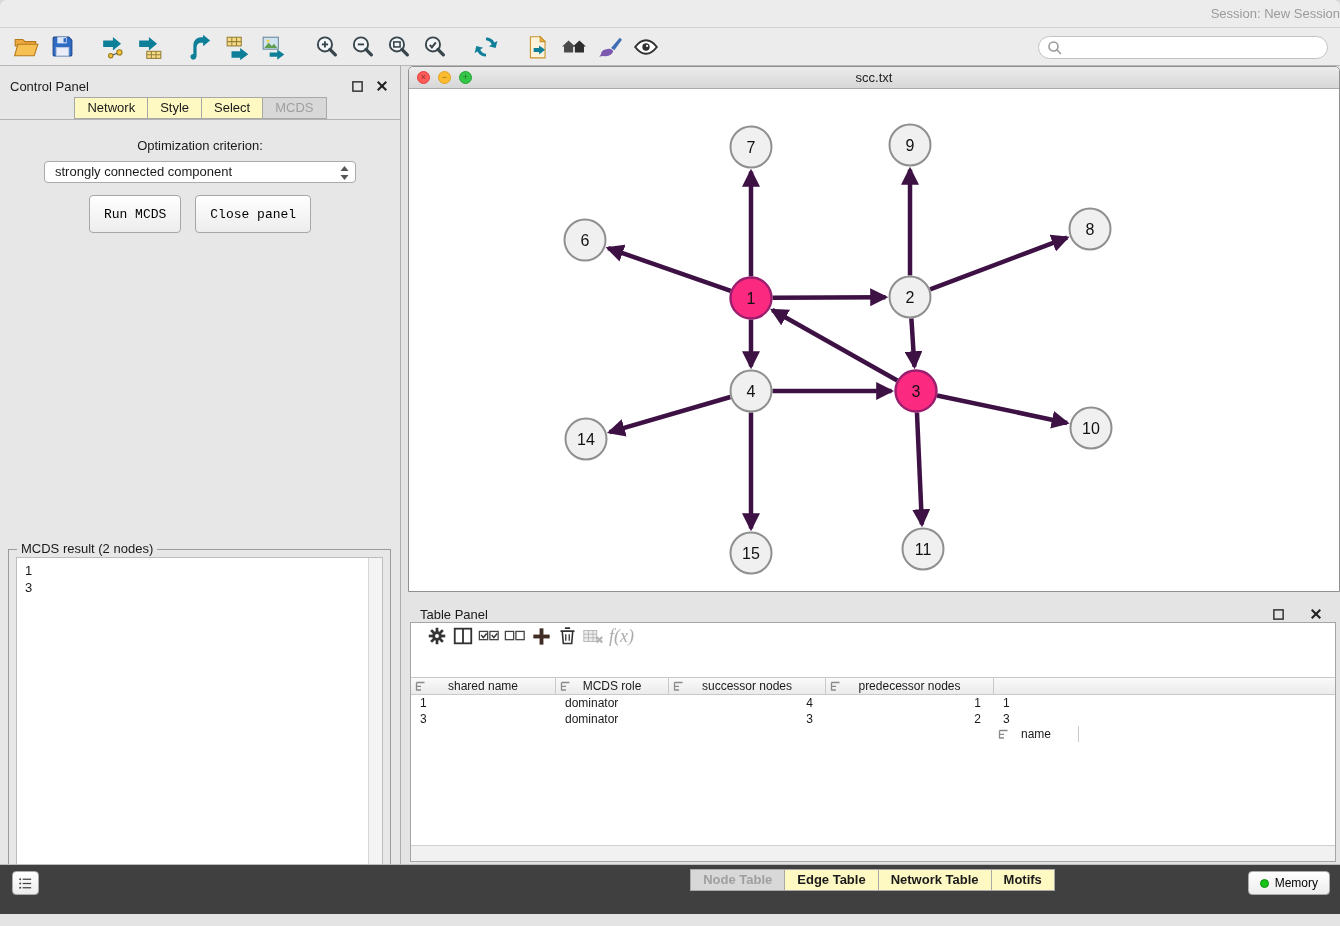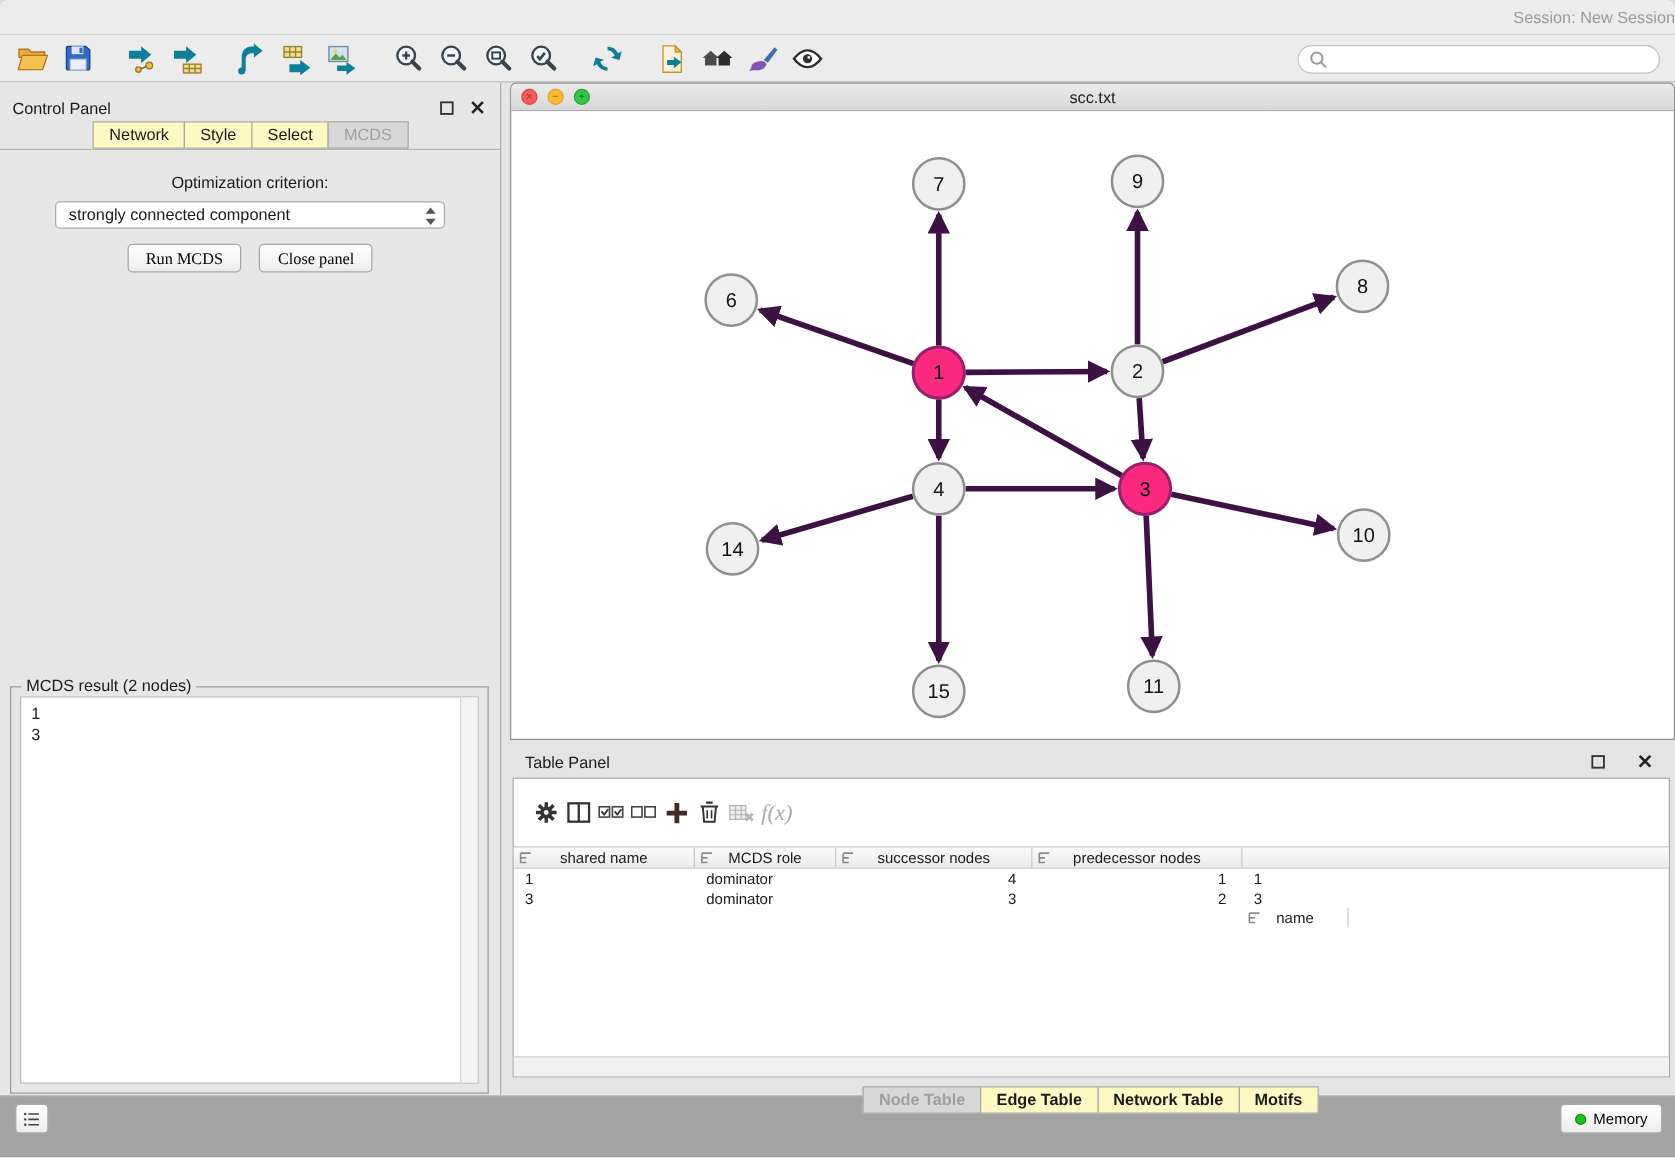--- a/index.html
+++ b/index.html
@@ -19,54 +19,54 @@
 .ptitle{flex:1;font-size:13px}
 .wbtn{width:16px;height:16px;display:flex;align-items:center;justify-content:center;background:transparent;border:none;padding:0}
 .tabs{display:flex;justify-content:center;height:22px;margin-top:3px;position:relative;z-index:2}
 .tab{padding:2px 12px;border:1px solid #a8a8a8;background:#fef9c3;font-size:13px;line-height:16px;margin-right:-1px;white-space:nowrap}
 .tab.active{background:#d8d8d8;color:#9f9f9f}
 .pbody{position:absolute;left:0;right:0;top:53px;bottom:0;border-top:1px solid #b3b3b3}
 .optlabel{text-align:center;margin-top:18px;font-size:13px}
 .dropdown{width:312px;height:22px;margin:8px auto 0;background:#fff;border:1px solid #aaa;border-radius:4px;position:relative;line-height:20px;padding:0 24px 0 10px;font-size:13px}
 .spinner{position:absolute;right:5px;top:3px}
 .btnrow{display:flex;justify-content:center;gap:14px;margin-top:12px}
-.pbtn{height:23px;padding:0 14px;background:linear-gradient(#ffffff,#ededed);border:1px solid #a6a6a6;border-radius:4px;font-size:13px;font-family:Liberation Serif, serif}
+.pbtn{height:38px;padding:0 14px;background:linear-gradient(#ffffff,#ededed);border:1px solid #a6a6a6;border-radius:4px;font-size:13px;font-family:Liberation Mono, monospace}
 .result{position:absolute;left:8px;right:9px;top:429px;bottom:15px;border:1px solid #9b9b9b;background:#e7e7e7;padding:7px}
 .legend{position:absolute;top:-9px;left:8px;background:#e7e7e7;padding:0 4px;font-size:13px}
 .rwrap{position:relative;width:100%;height:100%;background:#fff;border:1px solid #bdbdbd}
 .rlist{position:absolute;top:1px;left:1px;right:15px;bottom:1px;padding:3px 7px;font-size:13px;line-height:17px}
 .rscroll{position:absolute;top:0;right:0;bottom:0;width:14px;background:#f4f4f4;border-left:1px solid #d7d7d7}
 
 .netwin{position:absolute;left:408px;top:66px;width:932px;height:526px;background:#fff;border:1px solid #8f8f8f;border-radius:5px 5px 0 0}
 .nethead{height:22px;background:linear-gradient(#ececec,#d7d7d7);border-bottom:1px solid #aaa;position:relative;display:flex;align-items:center;justify-content:center;font-size:13px;color:#222;border-radius:5px 5px 0 0}
 .lights{position:absolute;left:8px;top:4px;display:flex;gap:8px}
 .light{width:13px;height:13px;border-radius:50%;display:flex;align-items:center;justify-content:center;font-size:9px;color:rgba(0,0,0,.45);line-height:11px}
 .light.red{background:#fc5b57;border:1px solid #e2403c}
 .light.yellow{background:#fdbc2f;border:1px solid #e0a123}
 .light.green{background:#33c748;border:1px solid #23a434}
 .graph{position:absolute;left:0;top:22px}
 
 .tpanel{position:absolute;left:408px;top:596px;width:928px;height:294px}
-.tphead{height:26px;display:flex;align-items:center;padding:0 12px;gap:22px}
+.tphead{height:26px;display:flex;align-items:flex-end;padding:0 12px;gap:22px}
 .tptitle{flex:1}
 .tpcontent{position:absolute;left:2px;right:0;top:26px;height:240px;background:#fff;border:1px solid #a5a5a5}
-.tptoolbar{height:54px;display:flex;align-items:center;padding:0 13px;}
+.tptoolbar{height:54px;display:flex;align-items:flex-start;padding:0 13px;}
 .ibtn{border:none;background:transparent;padding:0;display:flex;align-items:center;justify-content:center;width:26px;height:26px}
 .fx{font-family:"Liberation Serif",serif;font-style:italic;font-size:18px;color:#aaa;width:auto;padding:0 3px}
 .thead{display:flex;height:18px;border-top:1px solid #c9c9c9;border-bottom:1px solid #c9c9c9;background:linear-gradient(#fafafa,#ebebeb)}
 .th{position:relative;display:flex;align-items:center;justify-content:center;font-size:12px;border-right:1px solid #c9c9c9;height:100%;gap:4px}
 .th .sorticon{position:absolute;left:4px;top:3px}
 .th.filler{flex:1;border-right:none}
 .trow{display:flex;height:16px}
 .td{font-size:12px;line-height:16px;overflow:hidden;white-space:nowrap}
 .tscroll{position:absolute;left:0;right:0;bottom:0;height:16px;background:#f1f1f1;border-top:1px solid #cfcfcf}
 .tptabs{position:absolute;left:0;right:0;top:270px;display:flex;justify-content:center}
 .tptabs .tab{font-weight:bold}
 
-.statusbar{position:absolute;left:0;bottom:0;width:100%;height:50px;background:#a3a3a3;border-top:1px solid #bdbdbd}
+.statusbar{position:absolute;left:0;bottom:12px;width:100%;height:50px;background:#404040;border-top:1px solid #bdbdbd}
 .sbtn{position:absolute;left:12px;top:6px;width:27px;height:24px;background:linear-gradient(#fff,#ededed);border:1px solid #aaa;border-radius:4px;display:flex;align-items:center;justify-content:center}
 .membtn{position:absolute;right:10px;top:6px;height:24px;padding:0 11px;background:linear-gradient(#fff,#ededed);border:1px solid #aaa;border-radius:4px;display:flex;align-items:center;gap:6px;font-size:12px;font-family:"Liberation Sans",sans-serif}
 .memdot{width:9px;height:9px;border-radius:50%;background:#17c317;border:1px solid #0e8f0e}
 </style>
 </head>
 <body>
 
 <div class="app">
 
   <div class="titlebar">

